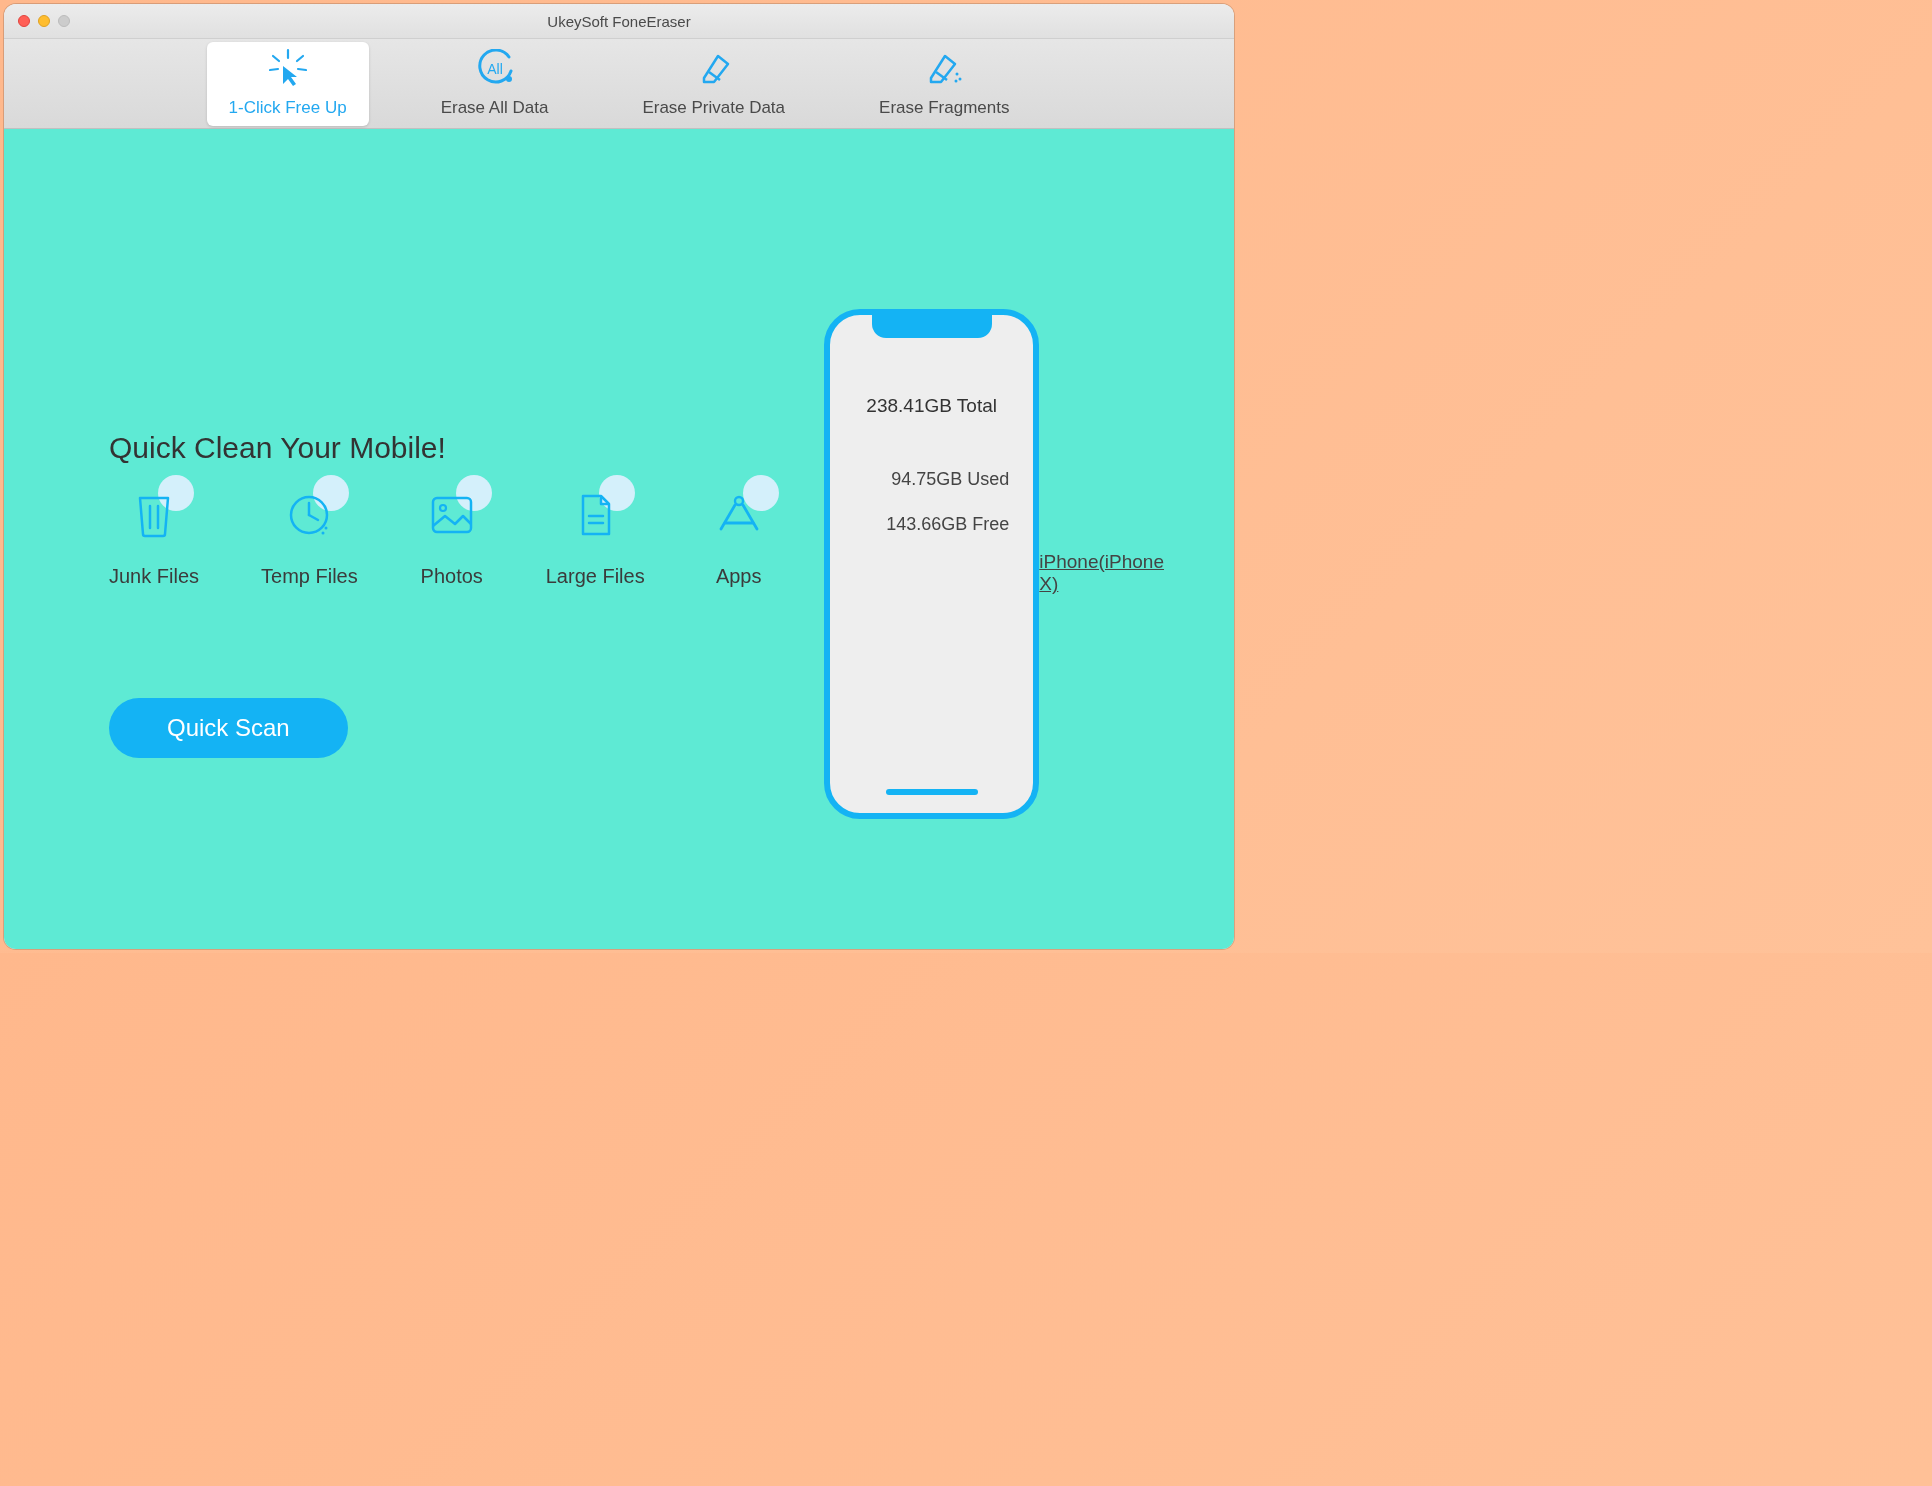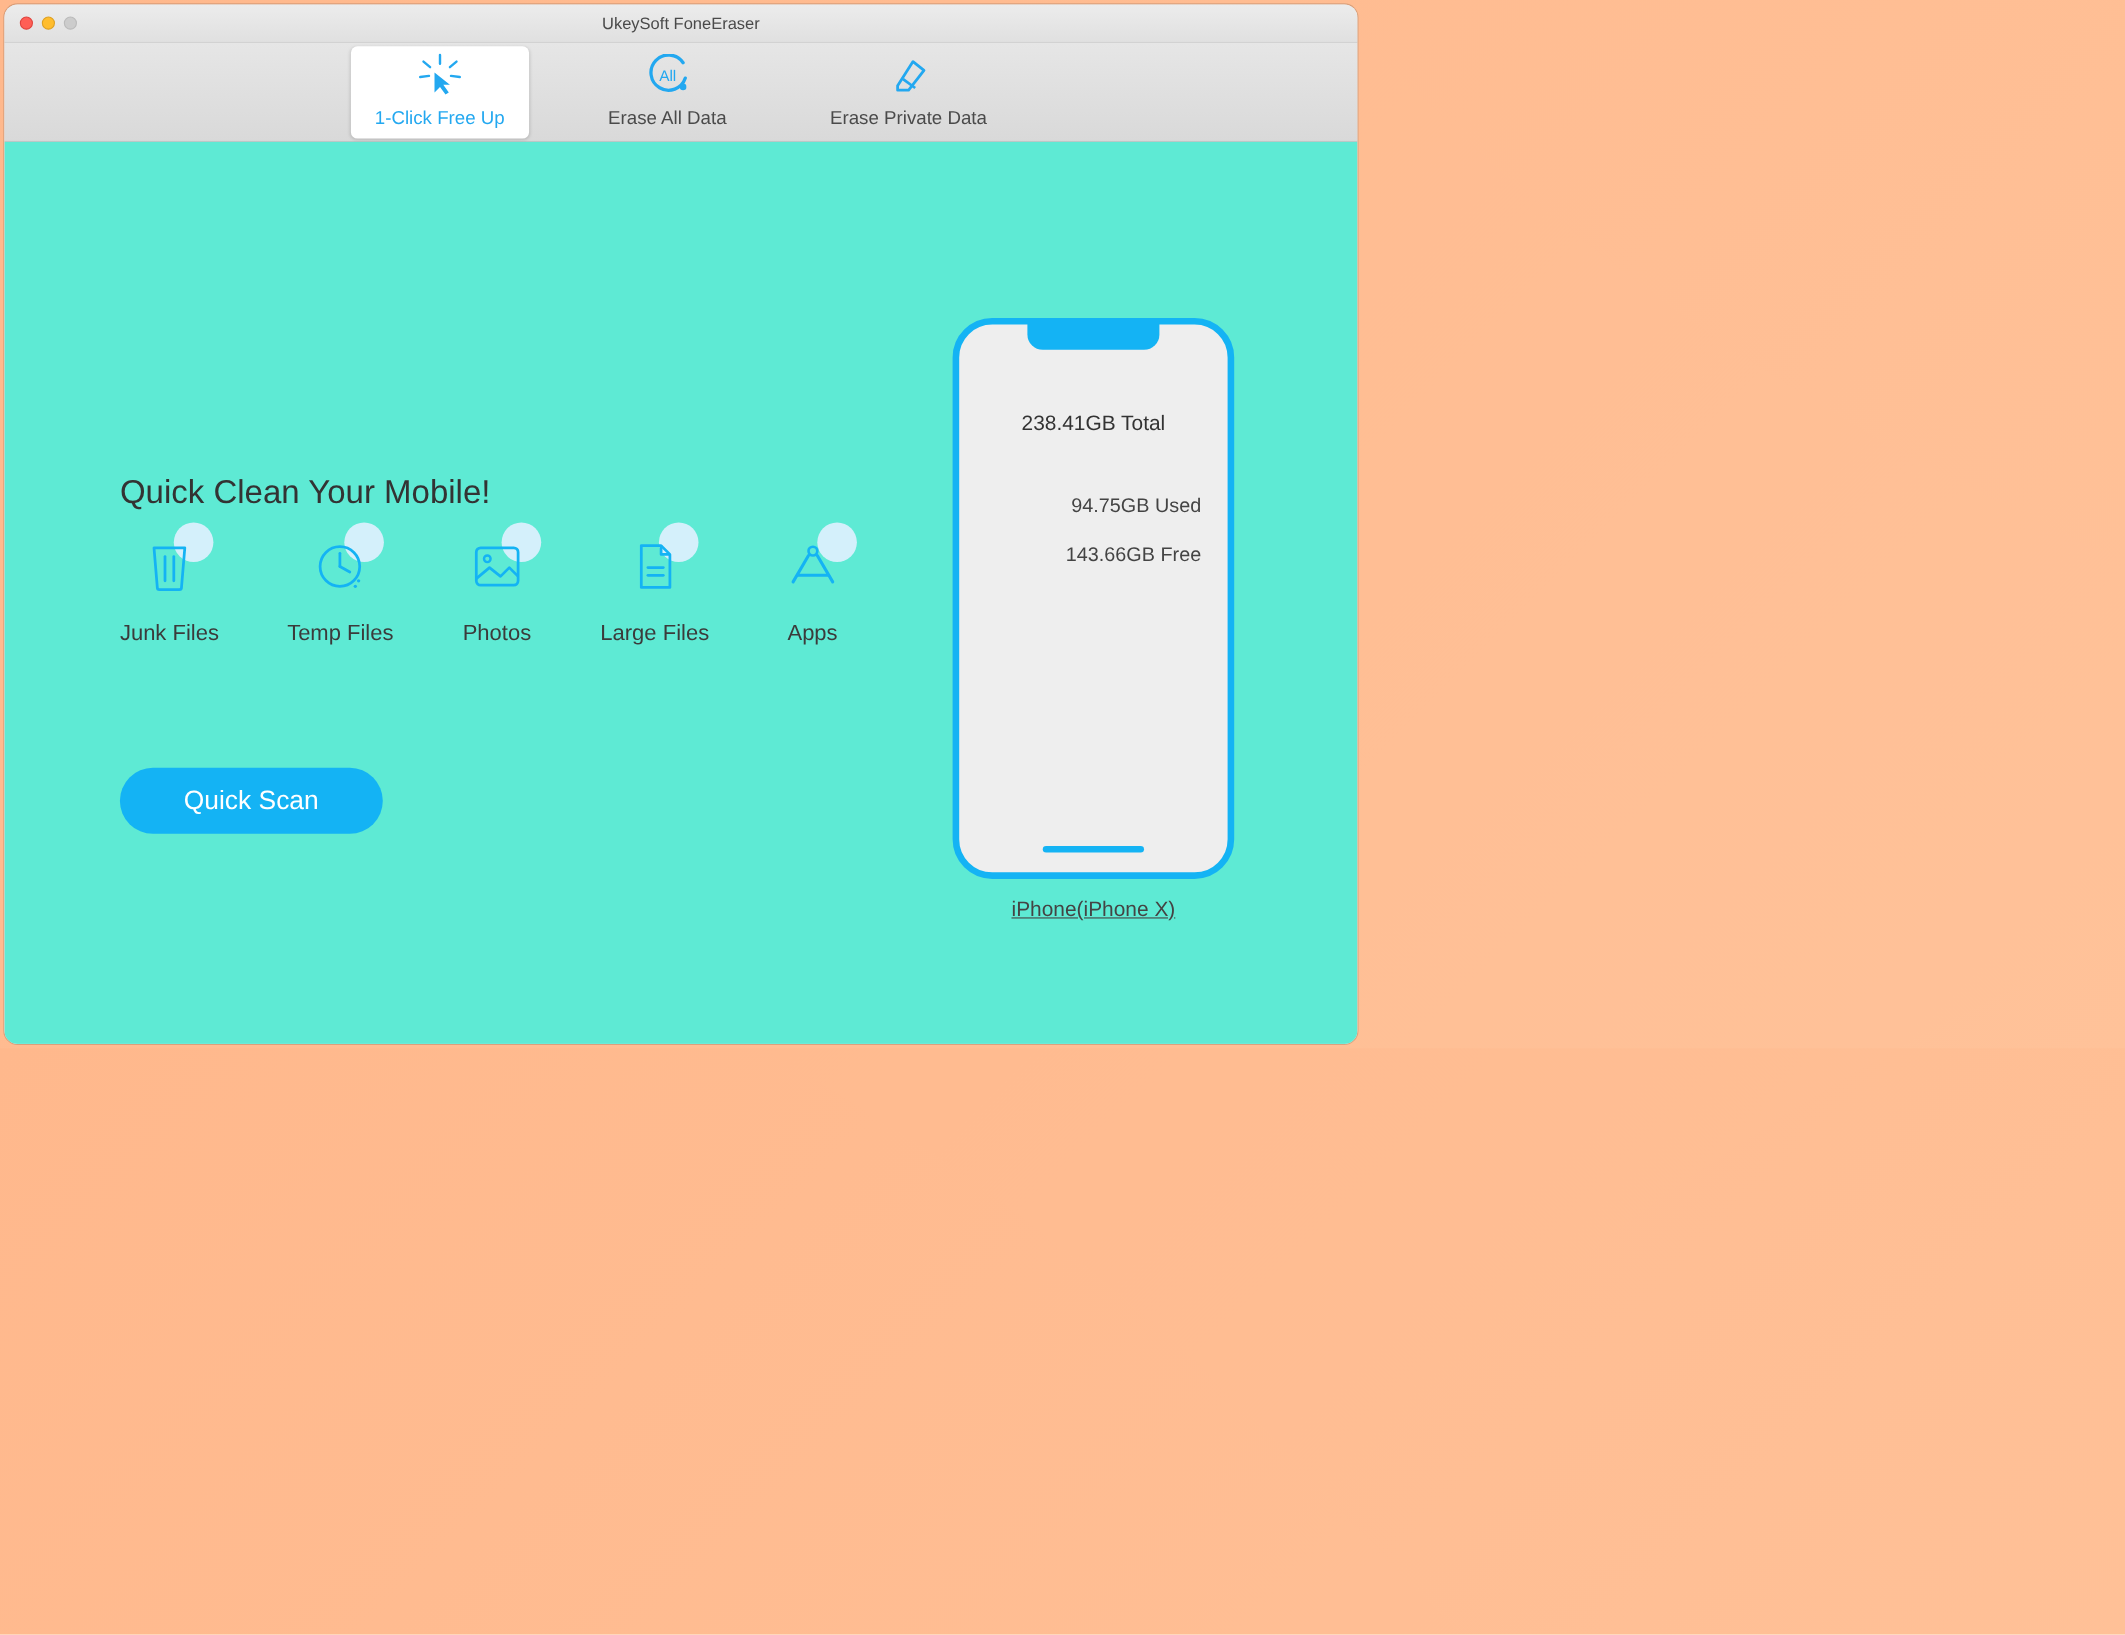--- a/index.html
+++ b/index.html
@@ -86,21 +86,21 @@
       position: absolute; top: -8px; right: -8px;
       width: 36px; height: 36px; background: #d4f0fb; border-radius: 50%;
     }
     .cat-label { font-size: 20px; color: #3b3b3b; white-space: nowrap;}
     .scan-btn {
       background: #14b3f4; color: #fff; font-size: 24px;
       padding: 16px 58px; border: none; border-radius: 100px; cursor: pointer;
       font-weight: 400;
     }
     
-    .right-col { width: 340px; display: flex; flex-direction: column; align-items: center; padding-top: 40px;}
+    .right-col { width: 340px; display: flex; flex-direction: row; align-items: center; padding-top: 40px;}
     .phone {
       width: 256px; height: 510px;
       border: 6px solid #14b3f4; border-radius: 36px;
       position: relative; background: #eeeeee;
       display: flex; flex-direction: column; align-items: center;
       padding-top: 50px;
     }
     .notch {
       position: absolute; top: -1px; left: 50%; transform: translateX(-50%);
       width: 120px; height: 24px; background: #14b3f4;
@@ -165,20 +165,32 @@
     <div class="tab">
       <div class="tab-icon">
         <svg width="40" height="36" viewBox="0 0 40 36">
           <path d="M10 28 L24 6 L34 14 L20 32 L10 32 Z" stroke="#23a8f0" stroke-width="2.5" fill="none" stroke-linejoin="round"></path>
           <line x1="15" y1="22" x2="26" y2="30" stroke="#23a8f0" stroke-width="2.5"></line>
         </svg>
       </div>
       <span>Erase Private Data</span>
     </div>
 
+    <div class="tab">
+      <div class="tab-icon">
+        <svg width="42" height="36" viewBox="0 0 42 36">
+          <path d="M8 28 L22 6 L32 14 L18 32 L8 32 Z" stroke="#23a8f0" stroke-width="2.5" fill="none" stroke-linejoin="round"></path>
+          <line x1="13" y1="22" x2="24" y2="30" stroke="#23a8f0" stroke-width="2.5"></line>
+          <circle cx="34" cy="24" r="1.5" fill="#23a8f0"></circle>
+          <circle cx="37" cy="29" r="1.5" fill="#23a8f0"></circle>
+          <circle cx="33" cy="31" r="1.5" fill="#23a8f0"></circle>
+        </svg>
+      </div>
+      <span>Erase Fragments</span>
+    </div>
   </div>
 
   <div class="content">
     <div class="left-col">
       <h1 class="heading">Quick Clean Your Mobile!</h1>
 
       <div class="categories">
         <div class="cat">
           <div class="cat-icon-wrap">
             <div class="cat-bg-dot"></div>

